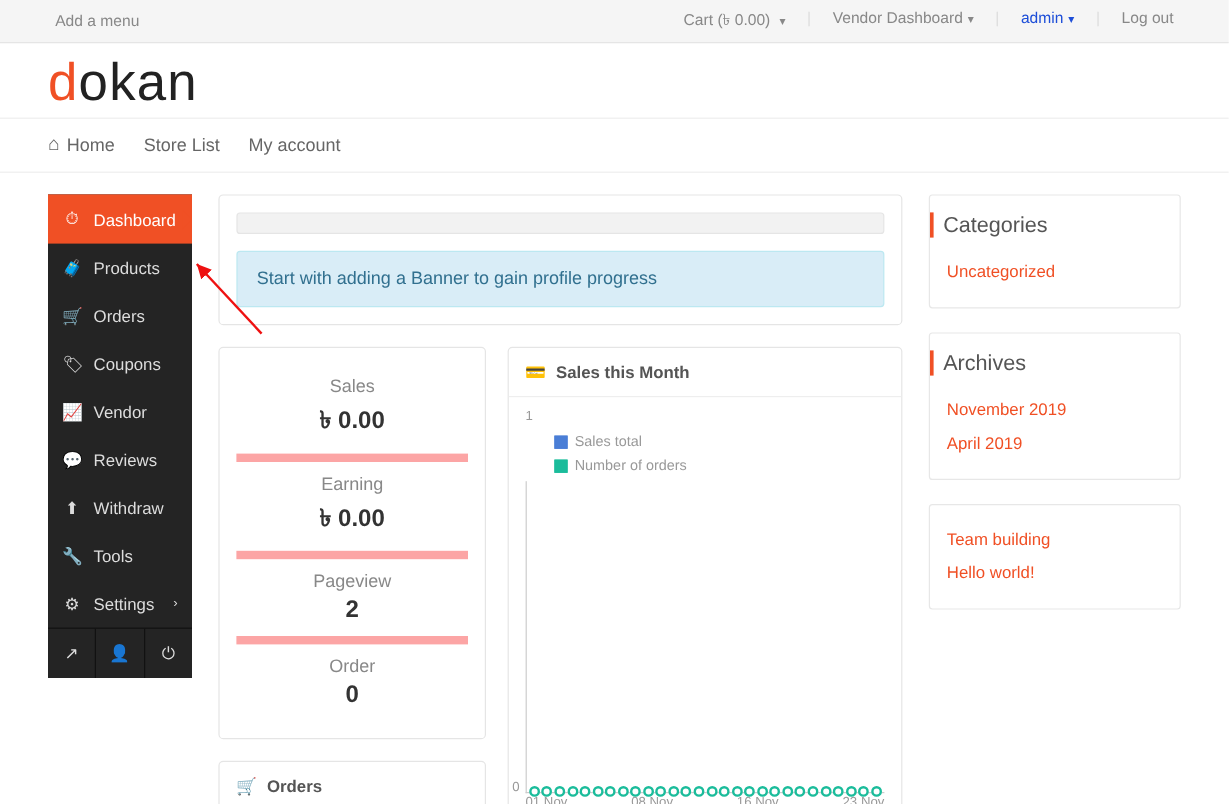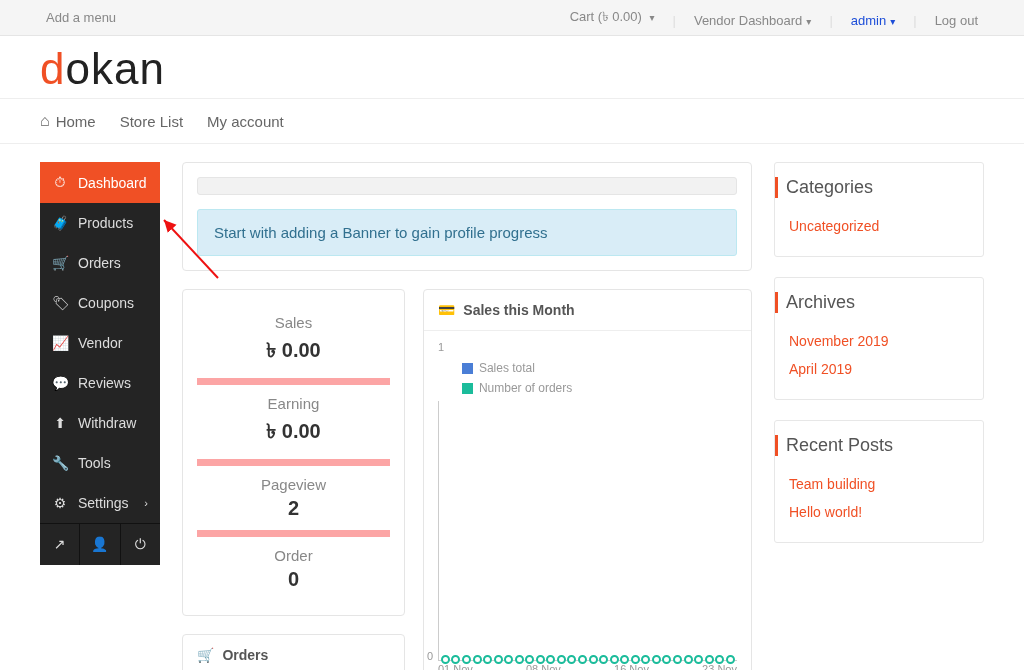--- a/index.html
+++ b/index.html
@@ -2,21 +2,21 @@
 <html><head>
   <meta charset="utf-8">
   <style>
     * { box-sizing: border-box; margin: 0; padding: 0; }
     body { font-family: "Helvetica Neue", Arial, sans-serif; font-size: 14px; color: #333; background: #fff; }
     a { text-decoration: none; }
 
     
     .topbar { background: #f5f5f5; border-bottom: 1px solid #e5e5e5; height: 36px; display: flex; align-items: center; padding: 0 40px; font-size: 13px; color: #888; }
     .topbar .left { flex: 1; }
-    .topbar .right { display: flex; gap: 12px; align-items: flex-end; }
+    .topbar .right { display: flex; gap: 12px; align-items: flex-start; }
     .topbar .item { color: #888; cursor: pointer; padding: 0 6px; }
     .topbar .item.muted { color: #1d4ed8; }
     .topbar .sep { color: #ddd; }
     .topbar .caret::after { content: "▾"; margin-left: 4px; font-size: 10px; }
 
     
     .brand-row { padding: 8px 40px 4px; }
     .logo { font-size: 44px; font-weight: 400; letter-spacing: 1px; color: #222; }
     .logo .d { color: #f05025; }
 
@@ -289,21 +289,20 @@
         </div>
     </div>
     <div class="widget">
       <div class="widget-title">Archives</div>
       <div id="w-arch">
           <a class="link">November 2019</a>
           <a class="link">April 2019</a>
         </div>
     </div>
     <div class="widget">
-      <div class="widget-title">Recent Posts</div>
       <div id="w-recent">
           <a class="link">Team building</a>
           <a class="link">Hello world!</a>
         </div>
     </div>
   </div>
 
 </div>
 
 </body></html>

